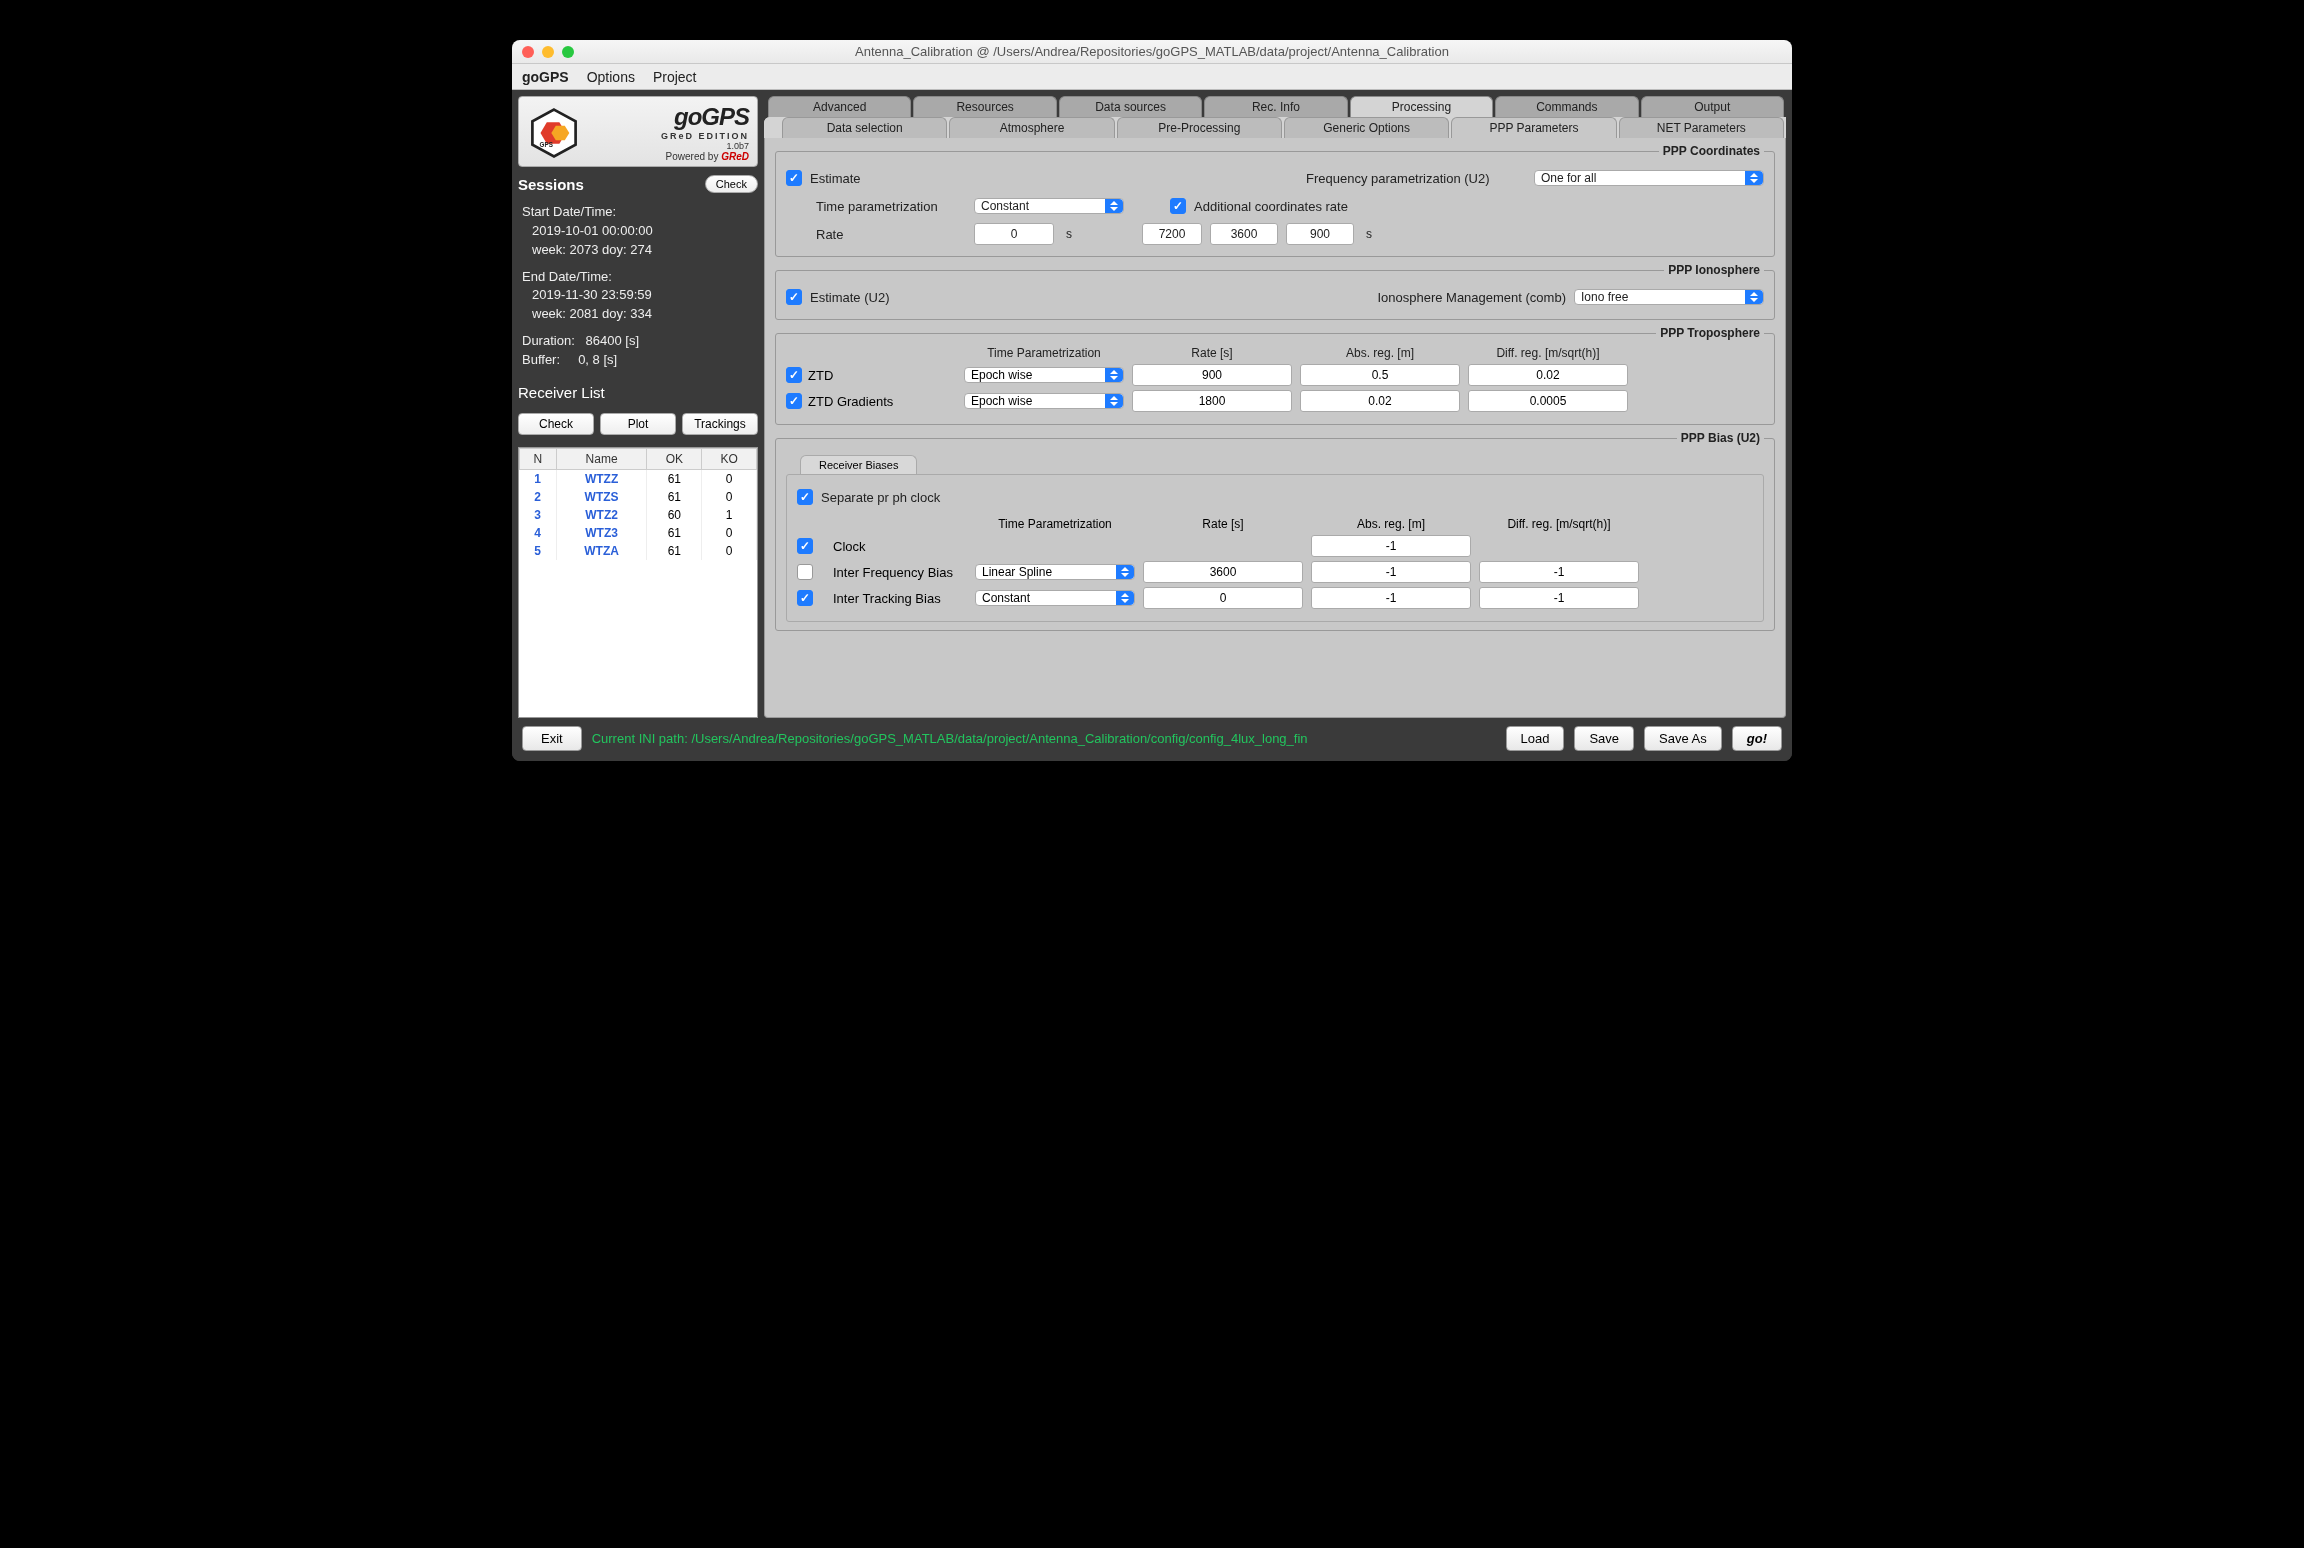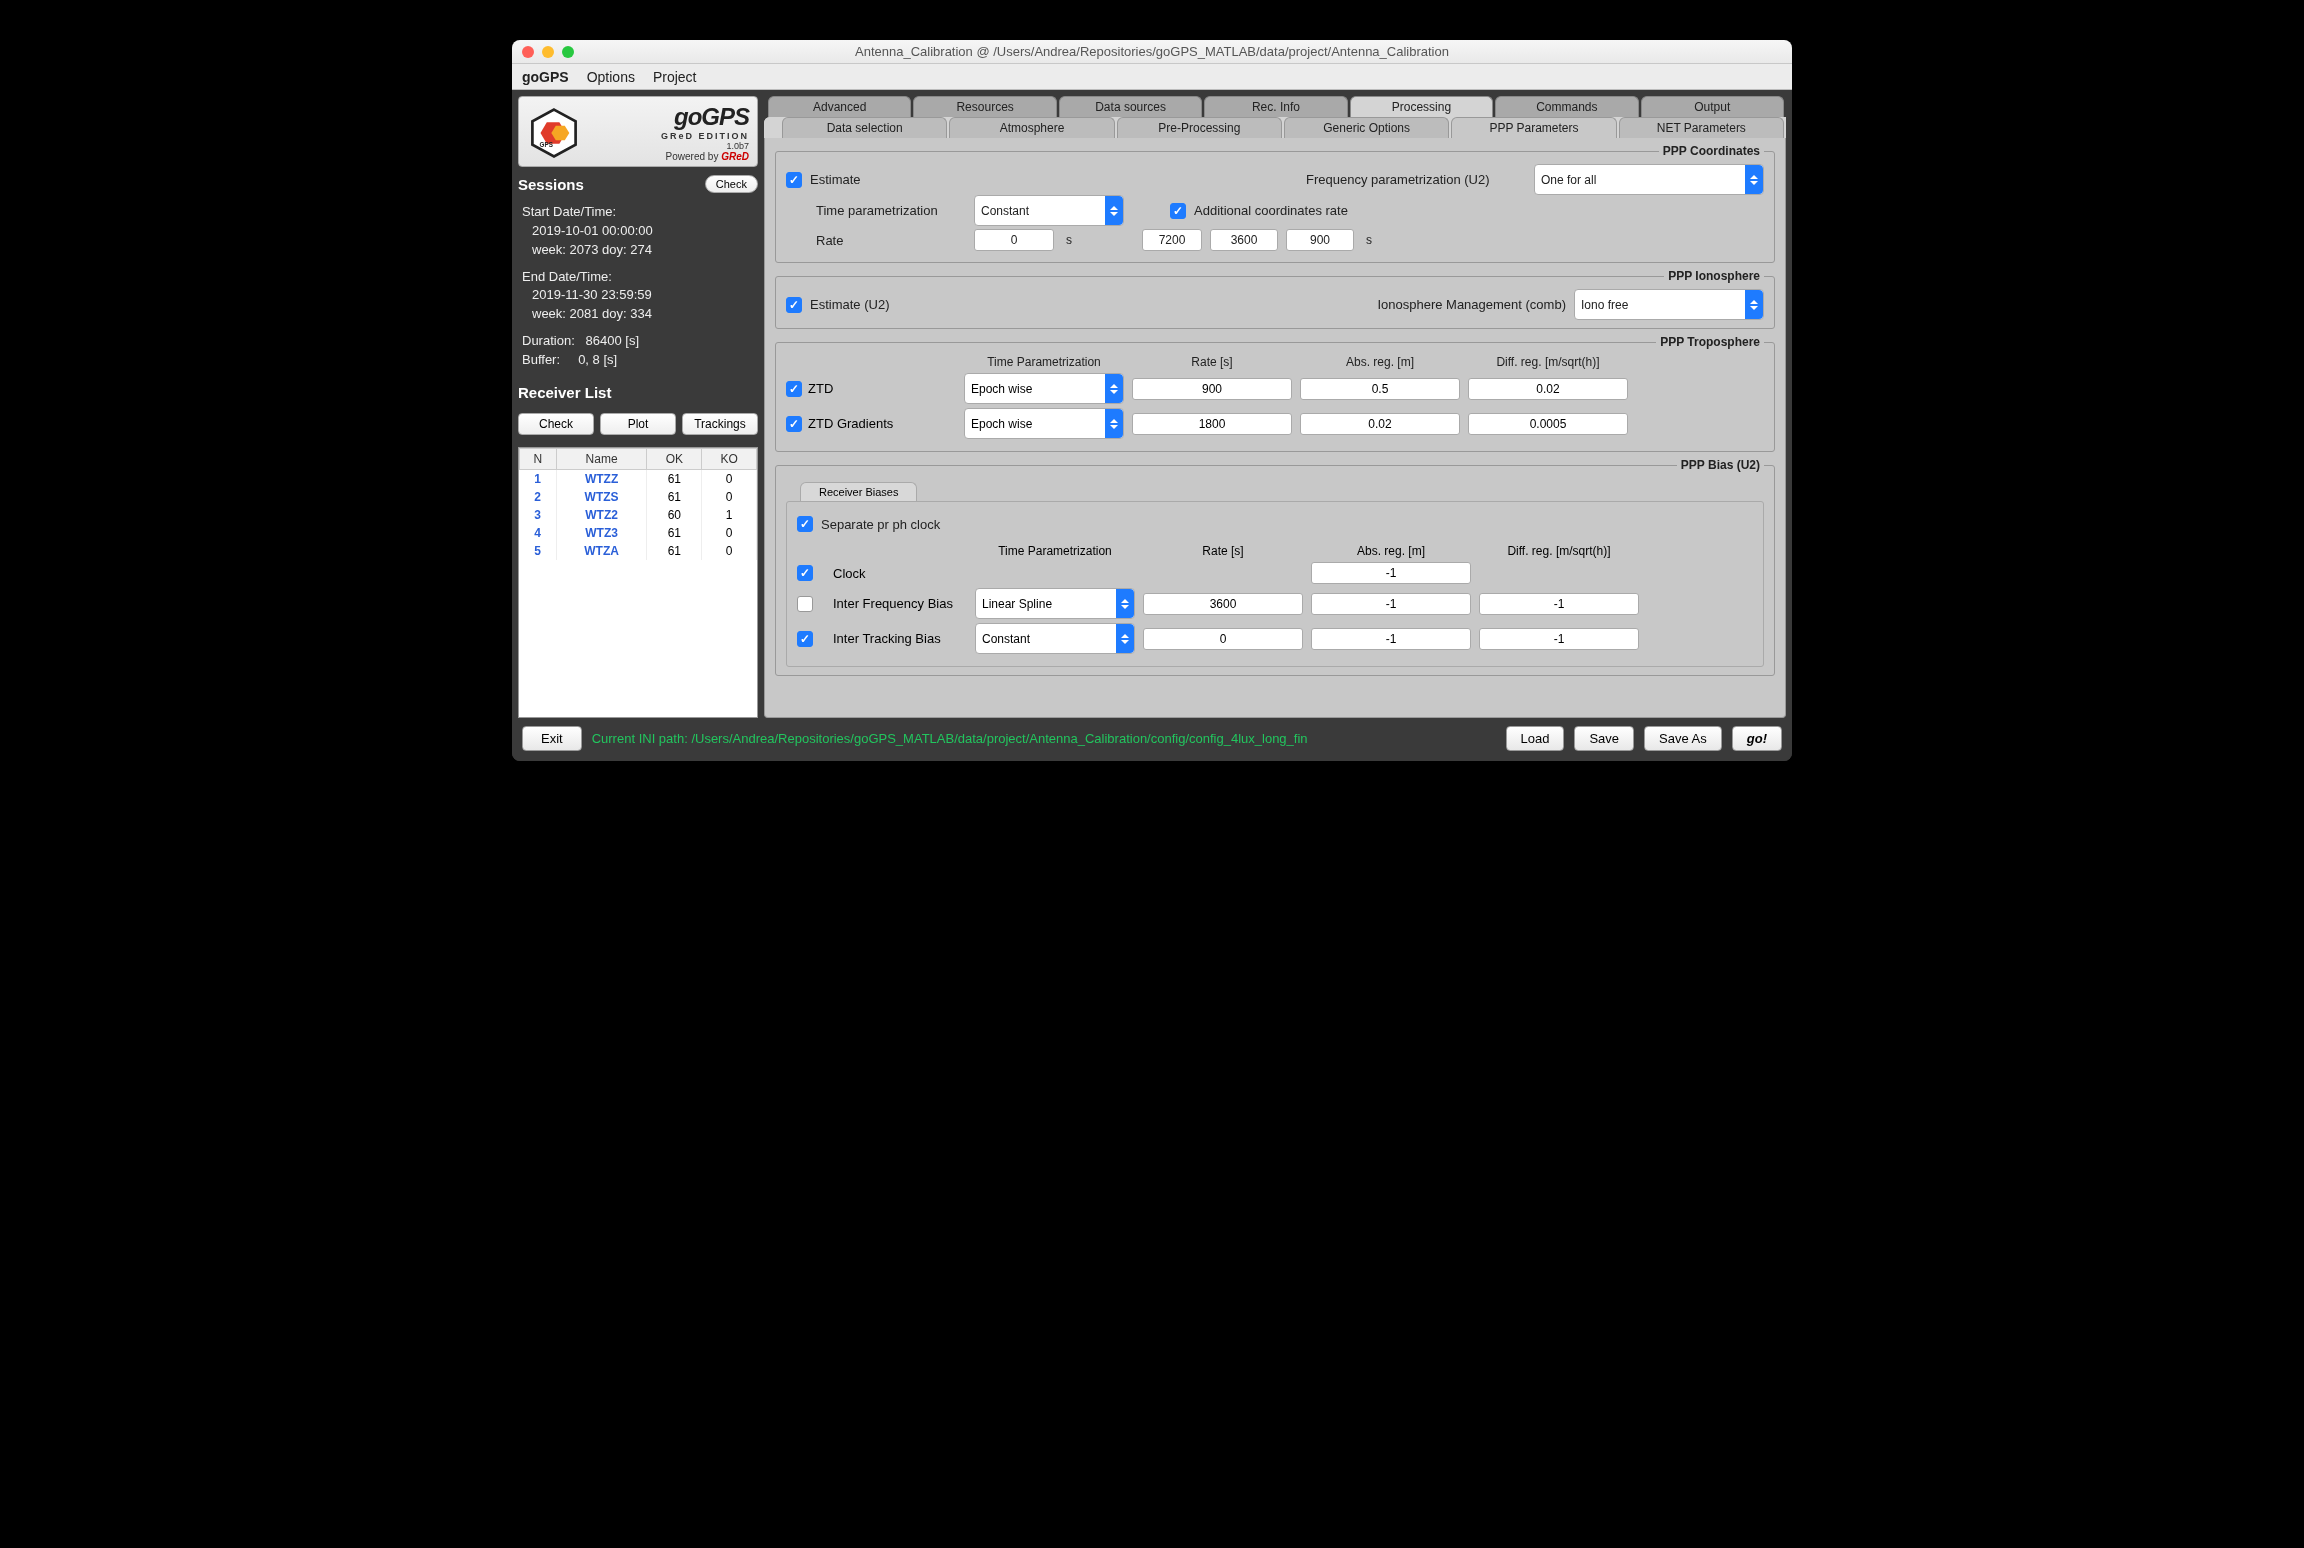--- a/index.html
+++ b/index.html
@@ -24,21 +24,21 @@
 .logo-text .ed { font-size: 9px; letter-spacing: 2px; color: #333; font-weight: 700; }
 .logo-text .ver { font-size: 9px; color: #333; }
 .logo-text .pow { font-size: 10px; color: #333; }
 .logo-text .pow b { color: #c00; font-style: italic; }
 
 .section-h { color: #fff; font-size: 15px; font-weight: 600; display: flex; align-items: center; justify-content: space-between; padding: 2px 0; }
 .btn-small { background: linear-gradient(#fff,#eee); border: 1px solid #aaa; border-radius: 10px; font-size: 11px; padding: 2px 10px; cursor: pointer; }
 .sess-body { color: #eee; font-size: 13px; line-height: 1.45; padding: 2px 4px; }
 .sess-body .sub { padding-left: 10px; }
 
-.rlist-head { color: #fff; font-size: 15px; font-weight: 700; padding-top: 6px; }
+.rlist-head { color: #fff; font-size: 15px; font-weight: 400; padding-top: 6px; }
 .rlist-btns { display: flex; gap: 6px; margin: 6px 0; }
 .rlist-btns .btn-small { flex: 1; border-radius: 4px; padding: 3px 0; font-size: 12px; }
 .rtable { background: #fff; border: 1px solid #999; font-size: 12px; flex: 1; min-height: 220px; }
 .rtable table { width: 100%; border-collapse: collapse; }
 .rtable th { background: #f1f1f1; border: 1px solid #ccc; padding: 3px 4px; font-weight: 400; color: #333; font-size: 12px; }
 .rtable td { border-right: 1px solid #eee; padding: 2px 4px; text-align: center; }
 .rtable td.idx { color: #2a5fd8; font-weight: 700; }
 .rtable td.name { color: #2a5fd8; font-weight: 700; }
 
 
@@ -54,21 +54,21 @@
 
 fieldset { border: 1px solid #999; border-radius: 3px; padding: 6px 10px 8px; margin-bottom: 6px; background: #c8c8c8; }
 legend { font-size: 12px; font-weight: 700; color: #222; padding: 0 4px; text-align: right; }
 
 .row { display: flex; align-items: center; font-size: 13px; color: #222; min-height: 28px; gap: 8px; }
 .chk { width: 16px; height: 16px; border-radius: 3px; background: #fff; border: 1px solid #999; display: inline-flex; align-items: center; justify-content: center; cursor: pointer; }
 .chk.on { background: #1e7bff; border-color: #1e7bff; }
 .chk.on::after { content: "✓"; color: #fff; font-size: 12px; font-weight: 700; }
 .lbl { flex: 0 0 auto; }
 .colA { width: 150px; }
-.select { background: #fff; border: 1px solid #aaa; border-radius: 4px; height: 31px; display: flex; align-items: center; font-size: 12px; padding: 7px 6px; position: relative; }
+.select { background: #fff; border: 1px solid #aaa; border-radius: 4px; height: 16px; display: flex; align-items: center; font-size: 12px; padding: 7px 6px; position: relative; }
 .select .caret { position: absolute; right: 0; top: 0; bottom: 0; width: 18px; background: #1e7bff; border-radius: 0 4px 4px 0; display: flex; flex-direction: column; align-items: center; justify-content: center; }
 .select .caret::before { content: ""; border: 4px solid transparent; border-bottom-color: #fff; margin-bottom: 1px; }
 .select .caret::after { content: ""; border: 4px solid transparent; border-top-color: #fff; margin-top: 1px; }
 .inp { background: #fff; border: 1px solid #aaa; border-radius: 3px; height: 22px; font-size: 12px; text-align: center; display: inline-flex; align-items: center; justify-content: center; }
 .unit { font-size: 12px; padding: 0 4px; }
 
 .tropo-head { display: grid; grid-template-columns: 170px 160px 160px 160px 160px; gap: 8px; font-size: 12px; color: #222; text-align: center; margin-bottom: 4px; }
 .tropo-row { display: grid; grid-template-columns: 170px 160px 160px 160px 160px; gap: 8px; align-items: center; margin-bottom: 4px; }
 .tropo-row .cell-chk { display: flex; align-items: center; gap: 6px; font-size: 13px; }
 

